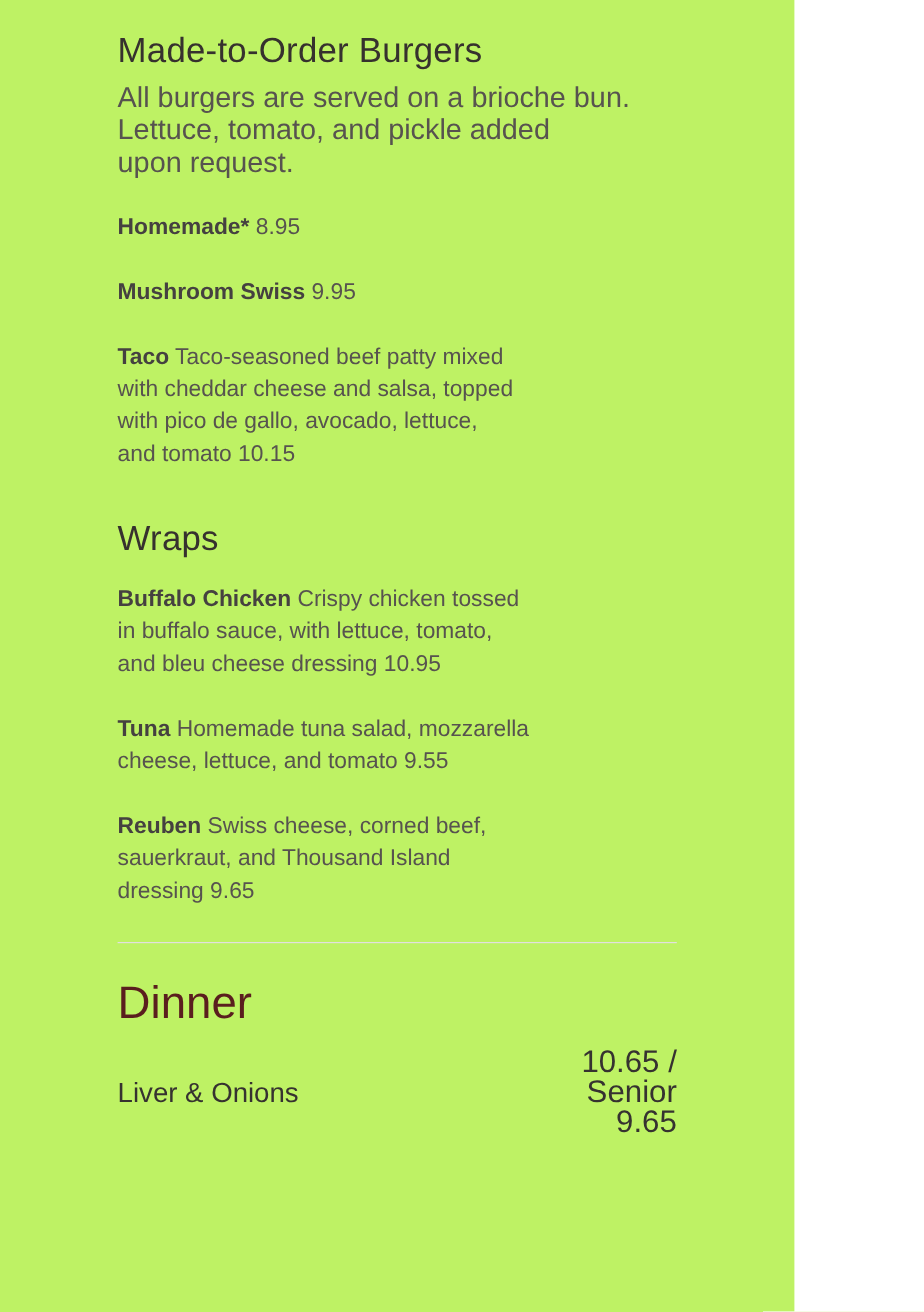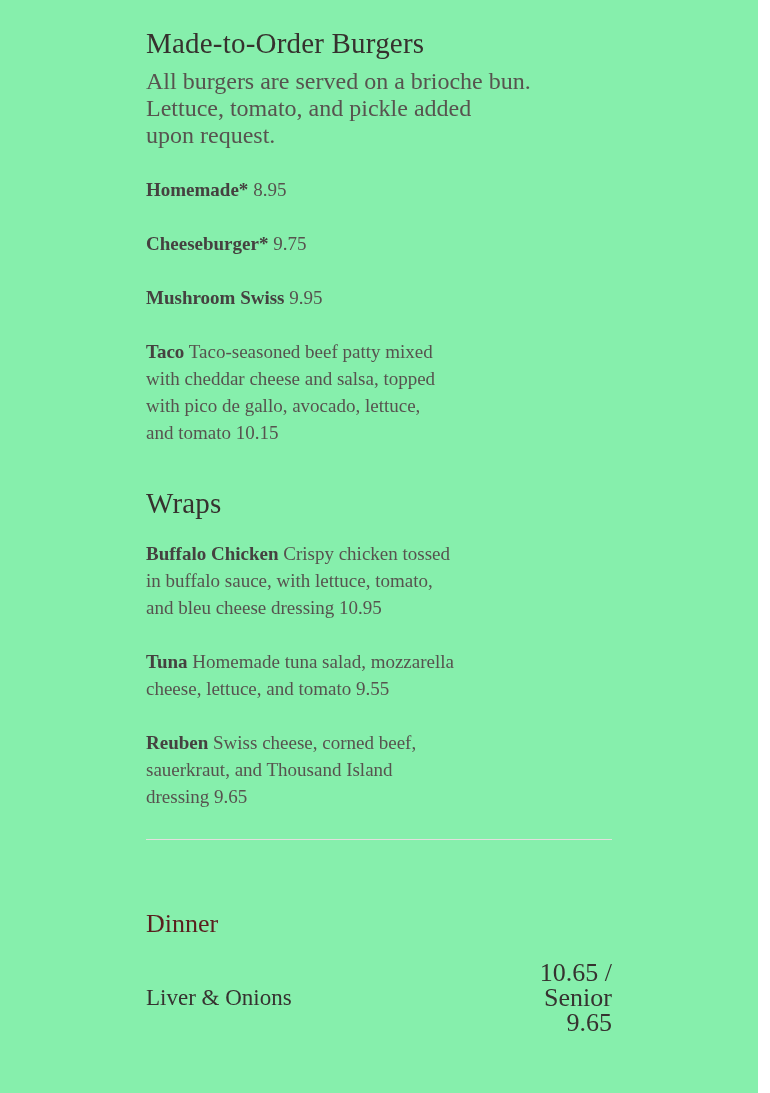--- a/index.html
+++ b/index.html
@@ -1,22 +1,22 @@
 <!DOCTYPE html>
 <html><head>
 <meta charset="utf-8">
 <style>
   * { box-sizing: border-box; }
   html, body { margin: 0; padding: 0; background: #ffffff; }
   .page {
-    width: 758px;
+    width: 662px;
     height: 1093px;
-    background: #86efac;
+    background: #bef264;
     overflow: hidden;
-    font-family: Liberation Serif, serif;
+    font-family: Liberation Sans, sans-serif;
     -webkit-font-smoothing: antialiased;
   }
   .content {
     width: 466px;
     margin: 0 auto;
     padding-top: 26px;
   }
   .section-title {
     font-size: 29px;
     font-weight: 400;
@@ -46,24 +46,24 @@
   .menu-item .item-name {
     font-weight: 700;
     color: #454140;
   }
   .divider {
     border: 0;
     border-top: 1px solid #e2e0de;
     margin: 29px 0 0;
   }
   .dinner-title {
-    font-size: 26px;
+    font-size: 38px;
     font-weight: 400;
     color: #5a1e1e;
-    margin: 62px 0 6px;
+    margin: 28px 0 6px;
     line-height: 44px;
   }
   .dinner-desc {
     font-size: 17px;
     line-height: 27px;
     color: #57534f;
     white-space: pre-line;
     margin: 0;
   }
   .dinner-item {
@@ -92,21 +92,20 @@
   <div class="content">
 
     <section>
       <h3 class="section-title">Made-to-Order Burgers</h3>
       <p class="section-desc">All burgers are served on a brioche bun.
 Lettuce, tomato, and pickle added
 upon request.</p>
 
       <p class="menu-item"><span class="item-name">Homemade*</span> <span class="item-details">8.95</span></p>
 
-      <p class="menu-item"><span class="item-name">Cheeseburger*</span> <span class="item-details">9.75</span></p>
 
       <p class="menu-item"><span class="item-name">Mushroom Swiss</span> <span class="item-details">9.95</span></p>
 
       <p class="menu-item"><span class="item-name">Taco</span> <span class="item-details">Taco-seasoned beef patty mixed
 with cheddar cheese and salsa, topped
 with pico de gallo, avocado, lettuce,
 and tomato 10.15</span></p>
     </section>
 
     <section>

